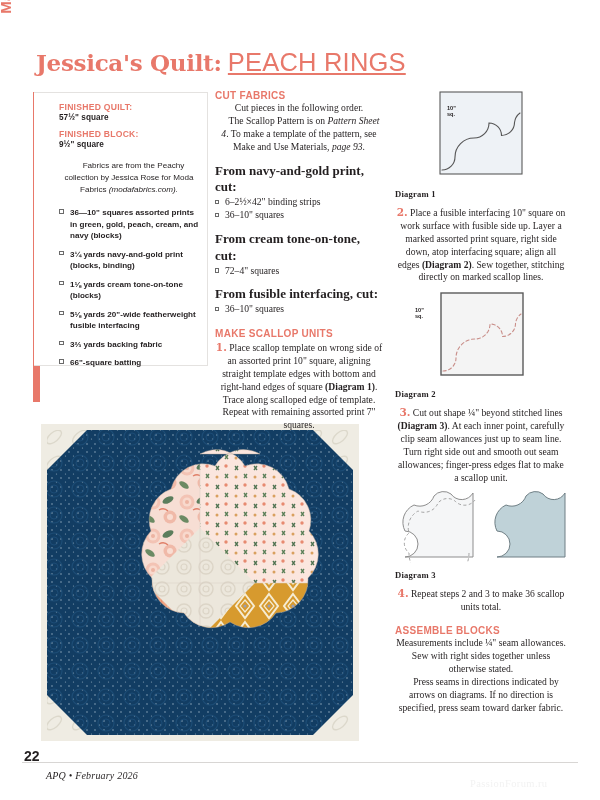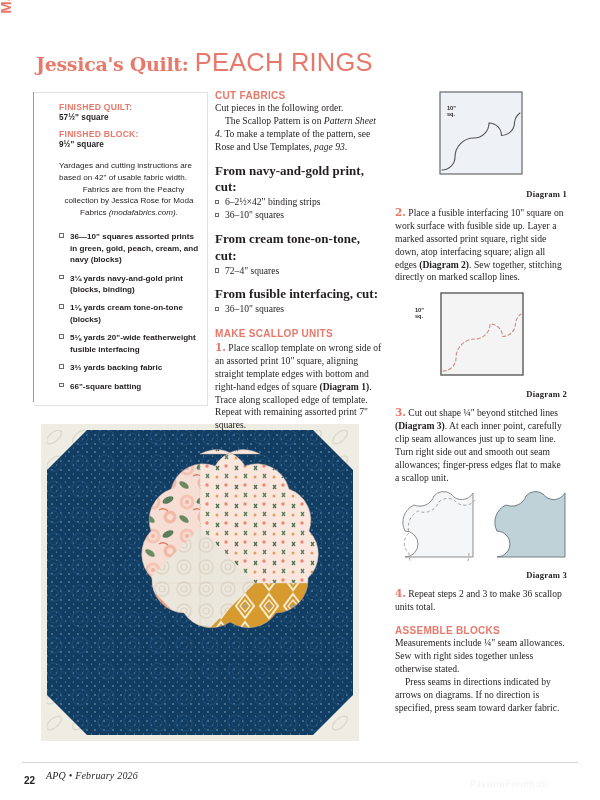--- a/index.html
+++ b/index.html
@@ -9,30 +9,30 @@
   }
   .page{position:absolute;inset:0;background:#fff;}
 
   
   .title{
     position:absolute;left:36px;top:50px;width:530px;
     font-size:25px;line-height:1;white-space:nowrap;
   }
   .title .t1{
     font-family:"DejaVu Serif","Liberation Serif",serif;
-    font-weight:bold;color:#e8786a;font-size:19px;letter-spacing:-0.3px;
+    font-weight:bold;color:#e8786a;font-size:23px;letter-spacing:-0.3px;
   }
   .title .t2{
     font-family:"Liberation Sans",sans-serif;
-    font-weight:400;color:#e8786a;font-size:25.5px;letter-spacing:0.2px;
+    font-weight:400;color:#e8786a;font-size:25.5px;letter-spacing:0.2px;text-decoration:underline;
   }
 
   
   .mat-box{
-    position:absolute;left:34px;top:92px;width:174px;height:314px;
+    position:absolute;left:34px;top:92px;width:174px;height:274px;
     border:1px solid #e4e2e0;border-left:none;background:#fff;box-sizing:border-box;
   }
   .mat-bar{
     position:absolute;left:33px;top:92px;width:7px;height:310px;background:#e8786a;
   }
   .mat-tab{
     position:absolute;left:-3px;top:96px;width:150px;height:18px;
     transform:rotate(-90deg);transform-origin:0 0;
     font-family:"Liberation Sans",sans-serif;font-weight:bold;font-size:15px;
     color:#e8786a;letter-spacing:0.3px;text-align:right;
@@ -76,21 +76,21 @@
   .col{position:absolute;font-family:"Liberation Serif",serif;}
   .col2{left:215px;top:90px;width:168px;}
   .col3{left:395px;top:90px;width:172px;}
 
   .sec-h{
     font-family:"Liberation Sans",sans-serif;font-weight:bold;font-size:10px;
     color:#e8786a;letter-spacing:0.3px;margin-bottom:1px;
   }
   .body-p{
     font-size:9.6px;line-height:1.345;color:#231f20;margin:0 0 0 0;
-    text-align:left;
+    text-align:center;
   }
   .body-p + .body-p{margin-top:0;}
   .indent{text-indent:10px;display:block;}
   .body-p em{font-style:italic;}
   .body-p b{font-weight:bold;}
   .gap{height:9px;}
   .gap-s{height:6px;}
   .gap-l{height:12px;}
   .cut-h{
     font-size:13px;font-weight:bold;color:#231f20;line-height:1.3;
@@ -104,35 +104,35 @@
     border:0.8px solid #6a6a6a;box-sizing:border-box;
   }
   .stepnum{
     font-family:"DejaVu Serif","Liberation Serif",serif;
     font-weight:bold;color:#e8786a;font-size:10.5px;
   }
 
   
   .diag{position:relative;}
   .diag-cap{
-    text-align:right;font-size:8.6px;font-weight:bold;color:#231f20;
+    text-align:left;font-size:8.6px;font-weight:bold;color:#231f20;
     margin-top:3px;letter-spacing:0.2px;
   }
   .sqlabel{
     position:absolute;font-family:"Liberation Sans",sans-serif;
     font-weight:bold;font-size:5.6px;line-height:1.08;color:#231f20;
   }
 
   
   .foot-rule{
     position:absolute;left:22px;top:762px;width:556px;height:1px;background:#d8d6d4;
   }
   .foot-num{
-    position:absolute;left:24px;top:775px;
-    font-family:"Liberation Sans",sans-serif;font-weight:bold;font-size:10px;color:#231f20;
+    position:absolute;left:24px;top:748px;
+    font-family:"Liberation Sans",sans-serif;font-weight:bold;font-size:14px;color:#231f20;
   }
   .foot-txt{
     position:absolute;left:46px;top:770px;
     font-family:"Liberation Serif",serif;font-size:10px;color:#231f20;letter-spacing:0.2px;font-style:italic;
   }
   .wm{
     position:absolute;left:470px;top:778px;
     font-family:"Liberation Serif",serif;font-size:10.5px;color:#f2f2f2;
     letter-spacing:0.4px;
   }
@@ -151,21 +151,20 @@
   <div class="mat-tab">Materials</div>
 
   <div class="mat-box">
     <div class="mat-inner">
       <div class="mat-h">FINISHED QUILT:</div>
       <div class="mat-v">57½" square</div>
       <div class="mat-h">FINISHED BLOCK:</div>
       <div class="mat-v">9½" square</div>
 
       <div class="mat-p">
-        <span>Yardages and cutting instructions are based on 42" of usable fabric width.</span>
         <span class="ind">
           <span>Fabrics are from the Peachy collection by Jessica Rose for Moda Fabrics</span>
           <em>(modafabrics.com).</em>
         </span>
       </div>
 
       <div class="mat-list">
         <div class="mat-li"><span class="bx"></span><span>36—10" squares assorted prints in green, gold, peach, cream, and navy (blocks)</span></div>
         <div class="mat-li"><span class="bx"></span><span>3¼ yards navy-and-gold print (blocks, binding)</span></div>
         <div class="mat-li"><span class="bx"></span><span>1⅛ yards cream tone-on-tone (blocks)</span></div>
@@ -285,21 +284,21 @@
       </g>
       <use href="#flower" fill="none" stroke="#b9a99c" stroke-width="1" opacity="0.45"></use>
     </svg>
   </div>
 
   <div class="col col2">
 
     <div class="sec-h">CUT FABRICS</div>
     <p class="body-p">
       <span>Cut pieces in the following order.</span>
-      <span class="indent"><span>The Scallop Pattern is on </span><em>Pattern Sheet 4</em><span>. To make a template of the pattern, see Rose and Use Templates, </span><em>page 93</em><span>.</span></span>
+      <span class="indent"><span>The Scallop Pattern is on </span><em>Pattern Sheet 4</em><span>. To make a template of the pattern, see Make and Use Materials, </span><em>page 93</em><span>.</span></span>
     </p>
 
     <div class="gap"></div>
     <div class="cut-h">From navy-and-gold print, cut:</div>
     <div class="cut-li"><span class="bx"></span><span>6–2½×42" binding strips</span></div>
     <div class="cut-li"><span class="bx"></span><span>36–10" squares</span></div>
 
     <div class="gap"></div>
     <div class="cut-h">From cream tone-on-tone, cut:</div>
     <div class="cut-li"><span class="bx"></span><span>72–4" squares</span></div>

